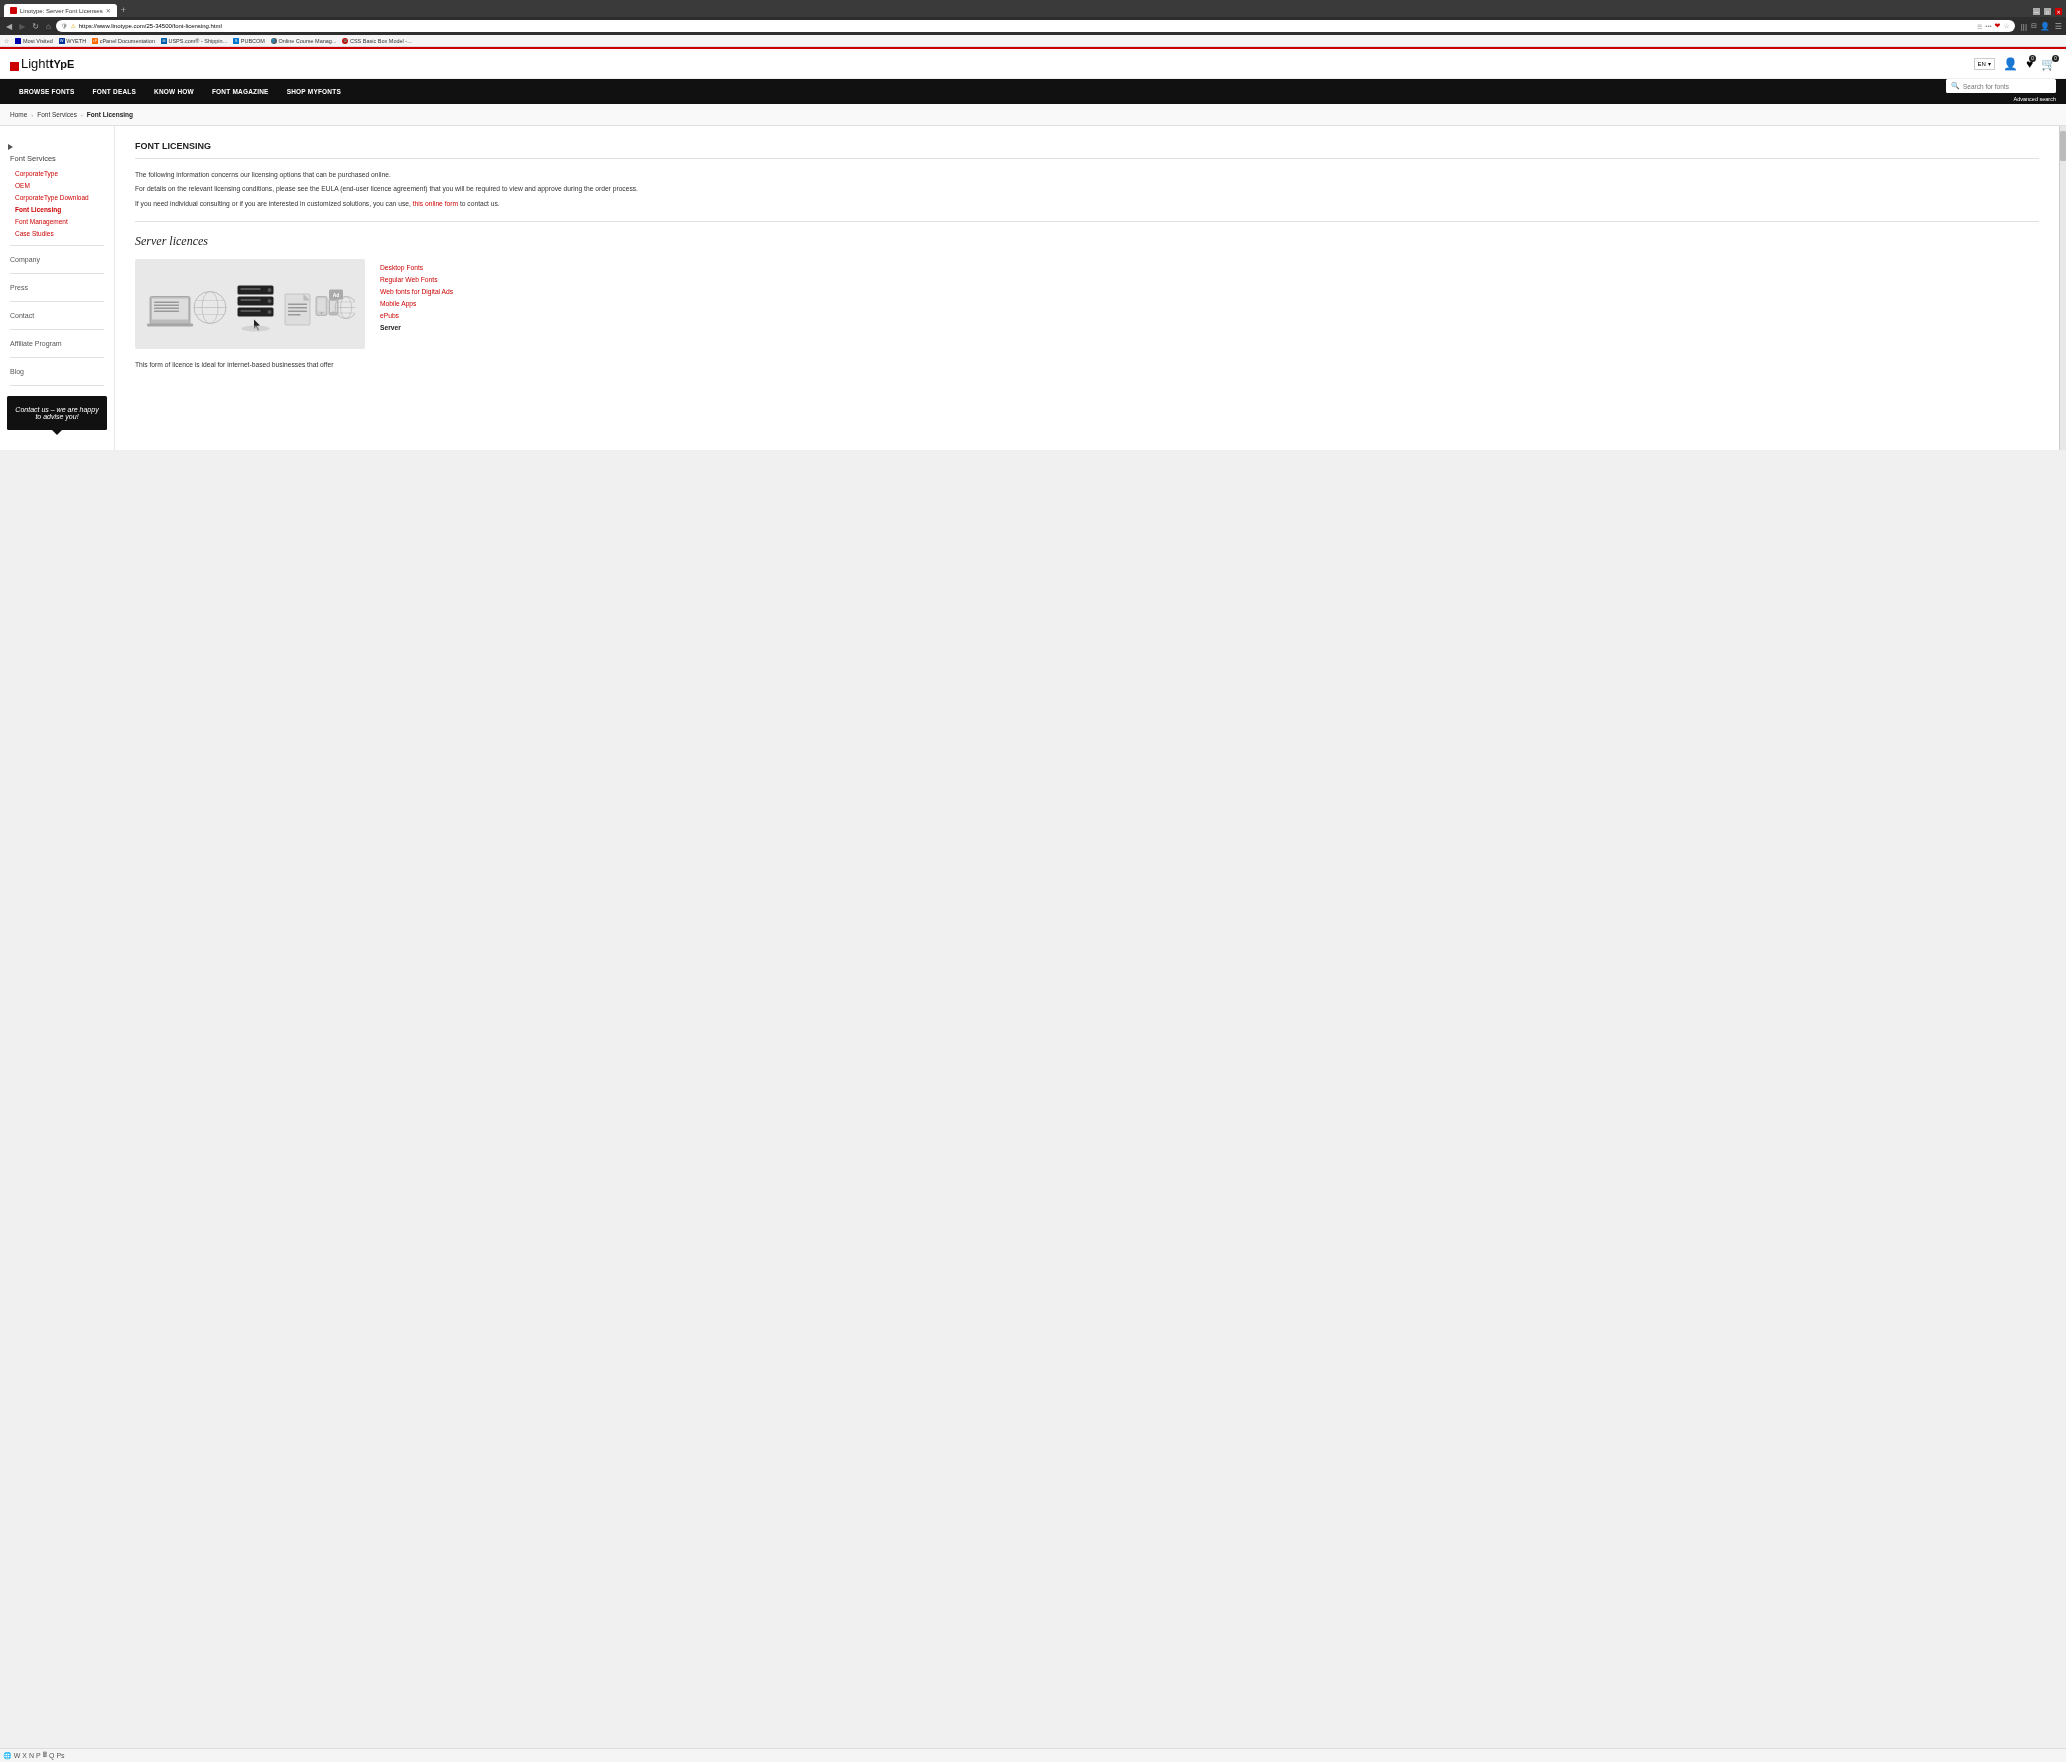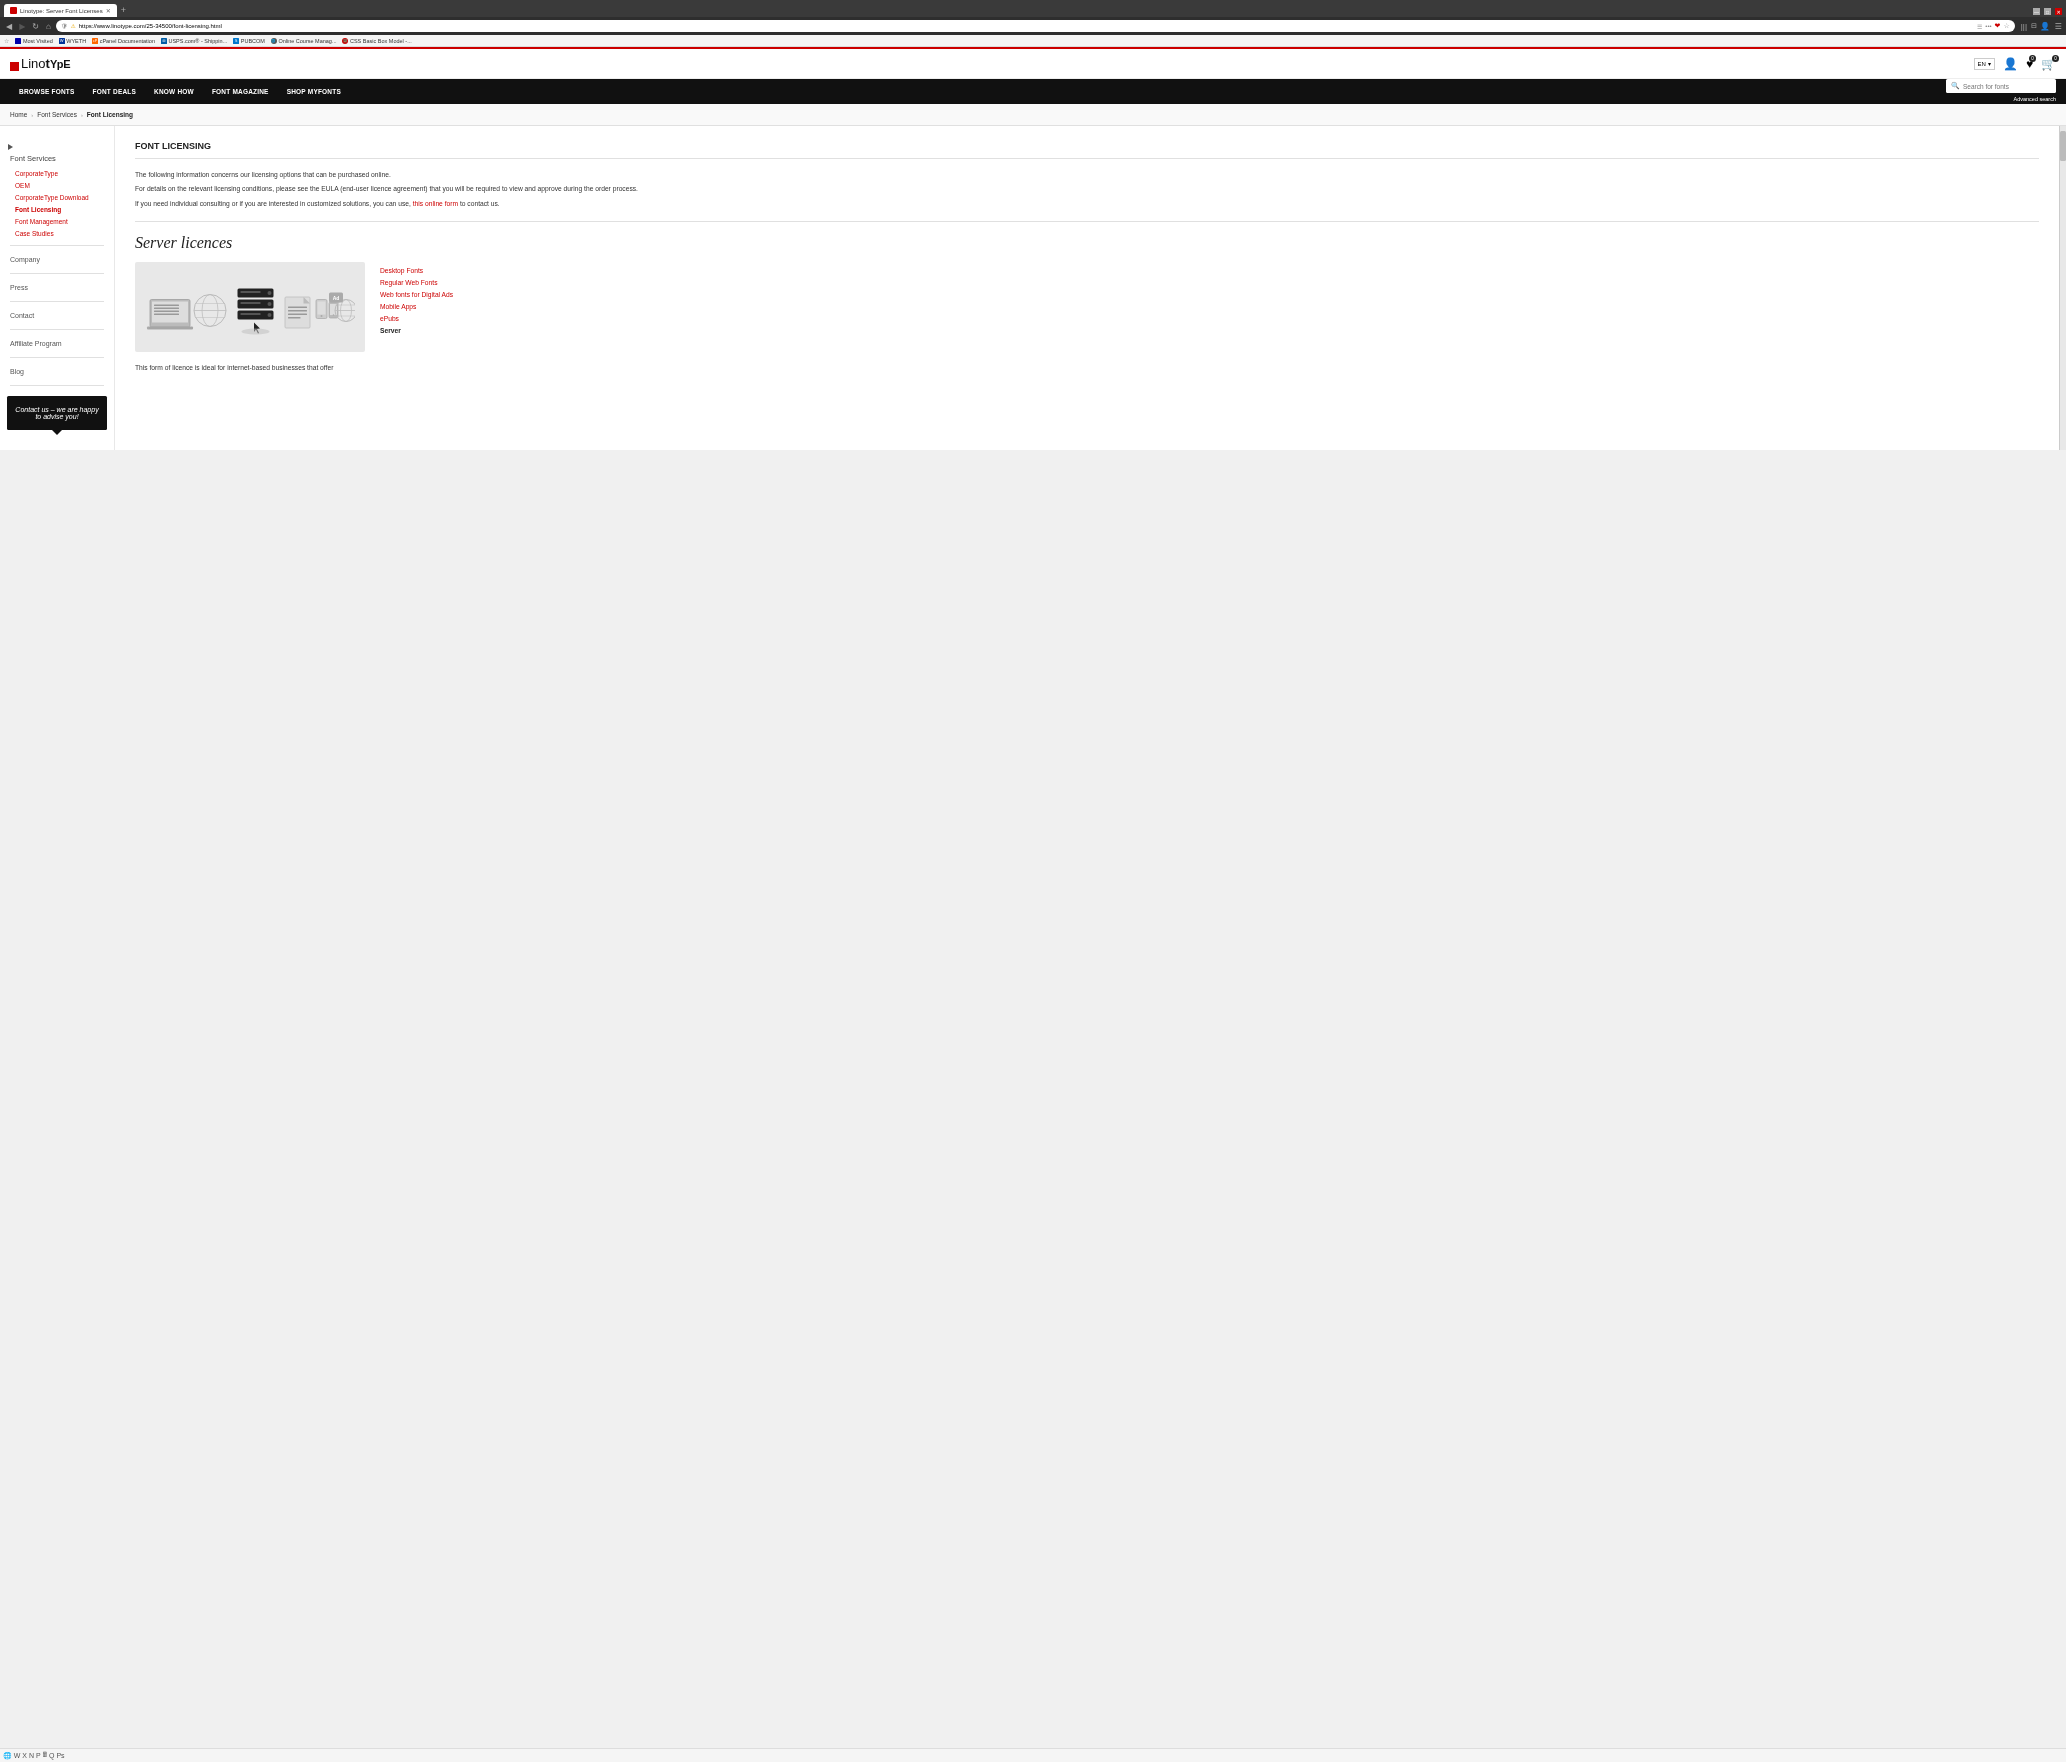--- a/index.html
+++ b/index.html
@@ -82,21 +82,21 @@
     .contact-box::after { content: ''; position: absolute; bottom: -5px; left: 50%; transform: translateX(-50%); width: 0; height: 0; border-left: 5px solid transparent; border-right: 5px solid transparent; border-top: 5px solid #111; }
 
     
     .content-area { flex: 1; padding: 15px 20px; }
     .content-title { font-size: 9px; font-weight: bold; text-transform: uppercase; color: #222; margin-bottom: 10px; padding-bottom: 7px; border-bottom: 0.5px solid #e0e0e0; }
     .content-text { font-size: 6.7px; color: #333; line-height: 1.7; margin-bottom: 3px; }
     .content-link { color: #c00; text-decoration: none; }
 
     .content-divider { border: none; border-top: 0.5px solid #e0e0e0; margin: 12px 0; }
 
-    .section-title-italic { font-style: italic; font-size: 16px; color: #222; margin-bottom: 10px; font-family: Georgia, serif; font-weight: normal; }
+    .section-title-italic { font-style: italic; font-size: 12px; color: #222; margin-bottom: 10px; font-family: Georgia, serif; font-weight: normal; }
 
     .server-section { display: flex; gap: 15px; align-items: flex-start; }
     .server-image { width: 230px; min-width: 230px; background: #e8e8e8; border-radius: 2px; padding: 10px; display: flex; align-items: center; justify-content: center; height: 90px; }
     .server-image svg { width: 100%; height: 70px; }
 
     .server-links { padding-top: 2px; }
     .server-link-item { display: block; color: #c00; font-size: 6.7px; text-decoration: none; padding: 2.5px 0; cursor: pointer; }
     .server-link-plain { display: block; color: #222; font-size: 6.7px; text-decoration: none; padding: 2.5px 0; cursor: pointer; font-weight: bold; }
 
     .content-bottom-text { font-size: 6.7px; color: #333; line-height: 1.7; margin-top: 10px; }
@@ -180,21 +180,21 @@
 </div>
 
 <div class="red-strip"></div>
 
 <div class="page-wrap">
 
   <div class="site-header">
     <div class="logo-wrap" style="position:relative;">
       <div style="position:absolute;bottom:0;left:0;width:9px;height:9px;background:#cc0000;"></div>
       <div style="margin-left:11px;">
-        <span style="font-size:13px;font-weight:normal;color:#111;">Lino</span><span style="font-size:13px;font-weight:bold;color:#111;">t</span><span style="font-size:11px;font-weight:bold;color:#111;">YpE</span>
+        <span style="font-size:13px;font-weight:normal;color:#111;">Light</span><span style="font-size:13px;font-weight:bold;color:#111;">t</span><span style="font-size:11px;font-weight:bold;color:#111;">YpE</span>
       </div>
     </div>
 
 
     <div class="header-right">
       <div class="lang-select">
         <span>EN</span>
         <span>▾</span>
       </div>
       <div class="header-icon-badge">

